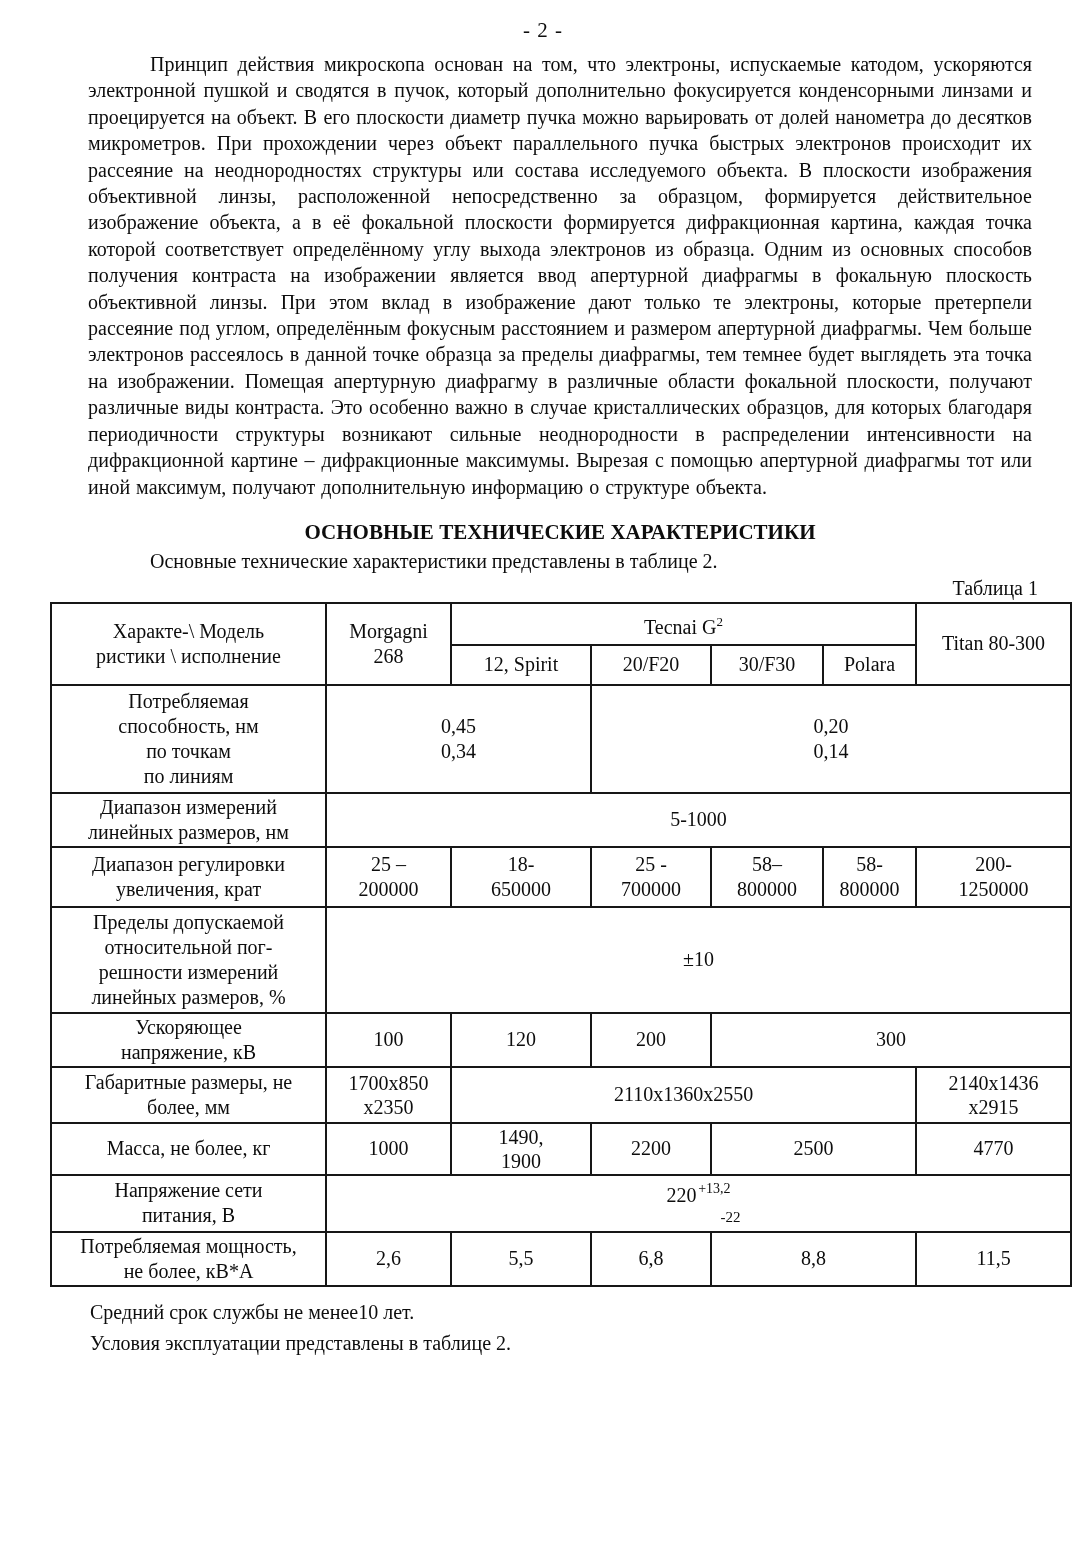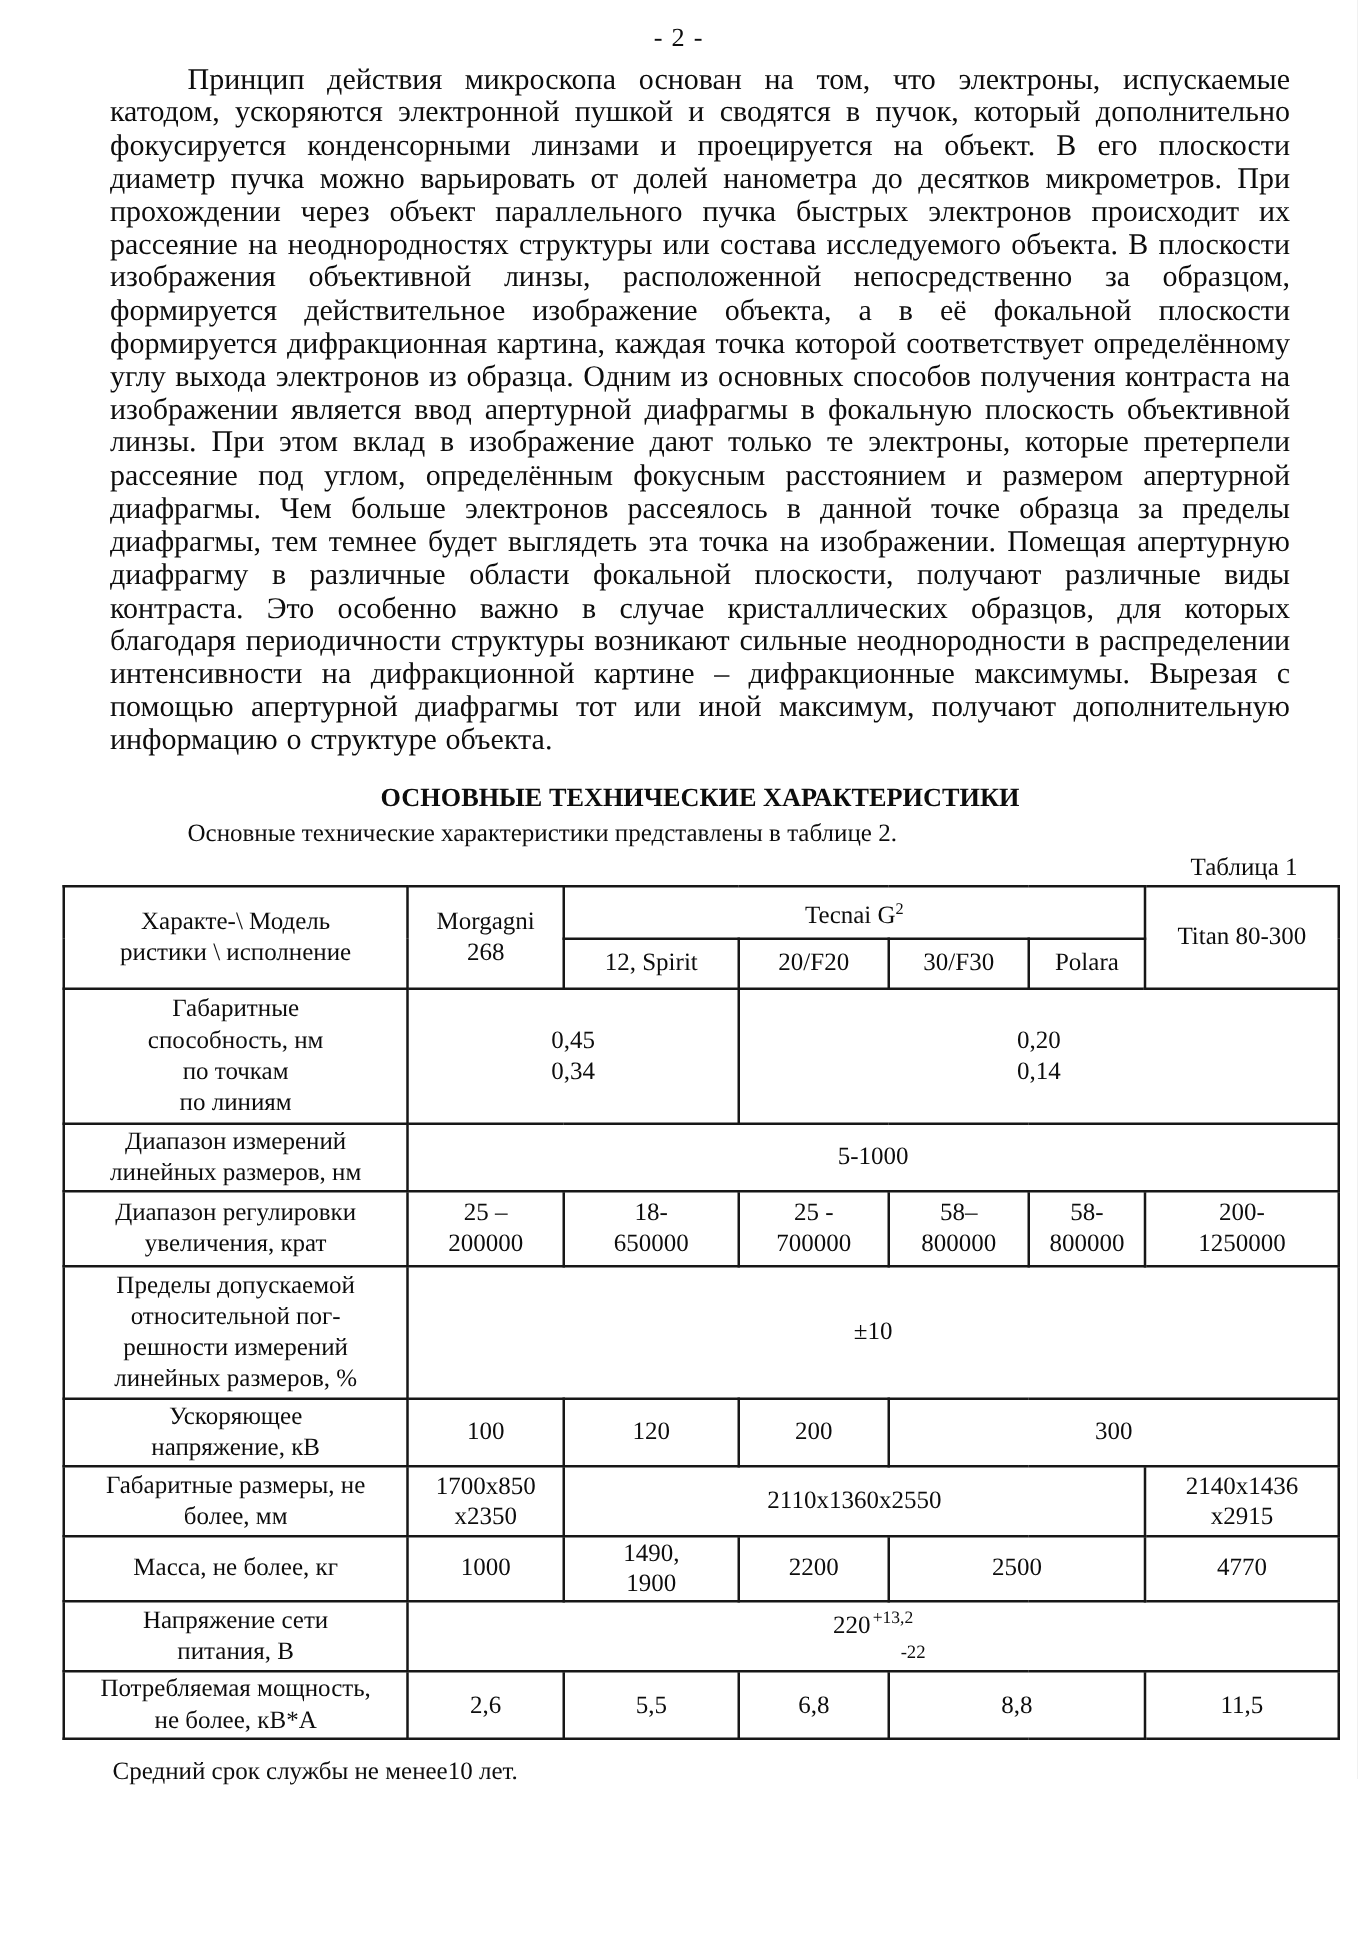--- a/index.html
+++ b/index.html
@@ -3,21 +3,21 @@
 <meta charset="utf-8">
 <style>
   html,body{margin:0;padding:0;background:#e8e8e8;}
   .page{
     width:1086px;height:1560px;background:#ffffff;color:#0d0d0d;
     font-family:"Liberation Serif","DejaVu Serif",serif;
     position:relative;overflow:hidden;box-sizing:border-box;
   }
   .page-number{padding-top:18px;text-align:center;font-size:21px;letter-spacing:1px;}
   .body-text{
-    margin:8px 54px 0 88px;font-size:24px;line-height:26.4px;
+    margin:8px 54px 0 88px;font-size:20px;line-height:26.4px;
     text-align:justify;text-indent:62px;word-spacing:1px;
   }
   .section-heading{
     margin:20px 54px 0 88px;text-align:center;font-weight:bold;font-size:21px;
   }
   .section-intro{margin:5px 54px 0 88px;font-size:20px;text-indent:62px;}
   .table-caption{margin:4px 48px 2px 12px;text-align:right;font-size:20px;}
   table.spec{
     border-collapse:collapse;table-layout:fixed;
     margin-left:50px;width:1020px;
@@ -83,21 +83,21 @@
     </tr>
     <tr class="r-header-b">
       <td>12, Spirit</td>
       <td>20/F20</td>
       <td>30/F30</td>
       <td>Polara</td>
     </tr>
 
     <tr class="r-res">
       <td class="lbl v-top">
-        <div>Габаритные</div>
+        <div>Потребляемая</div>
         <div>способность, нм</div>
         <div>по точкам</div>
         <div>по линиям</div>
       </td>
       <td class="v-bottom" colspan="2">
         <div>0,45</div>
         <div>0,34</div>
       </td>
       <td class="v-bottom" colspan="4">
         <div>0,20</div>
@@ -215,15 +215,16 @@
       <td>5,5</td>
       <td>6,8</td>
       <td colspan="2">8,8</td>
       <td>11,5</td>
     </tr>
   </tbody>
     </table>
 
   <div class="after-table">
     <div>Средний срок службы не менее10 лет.</div>
+    <div>Условия эксплуатации представлены в таблице 2.</div>
   </div>
 
 </div>
 
 </body></html>

